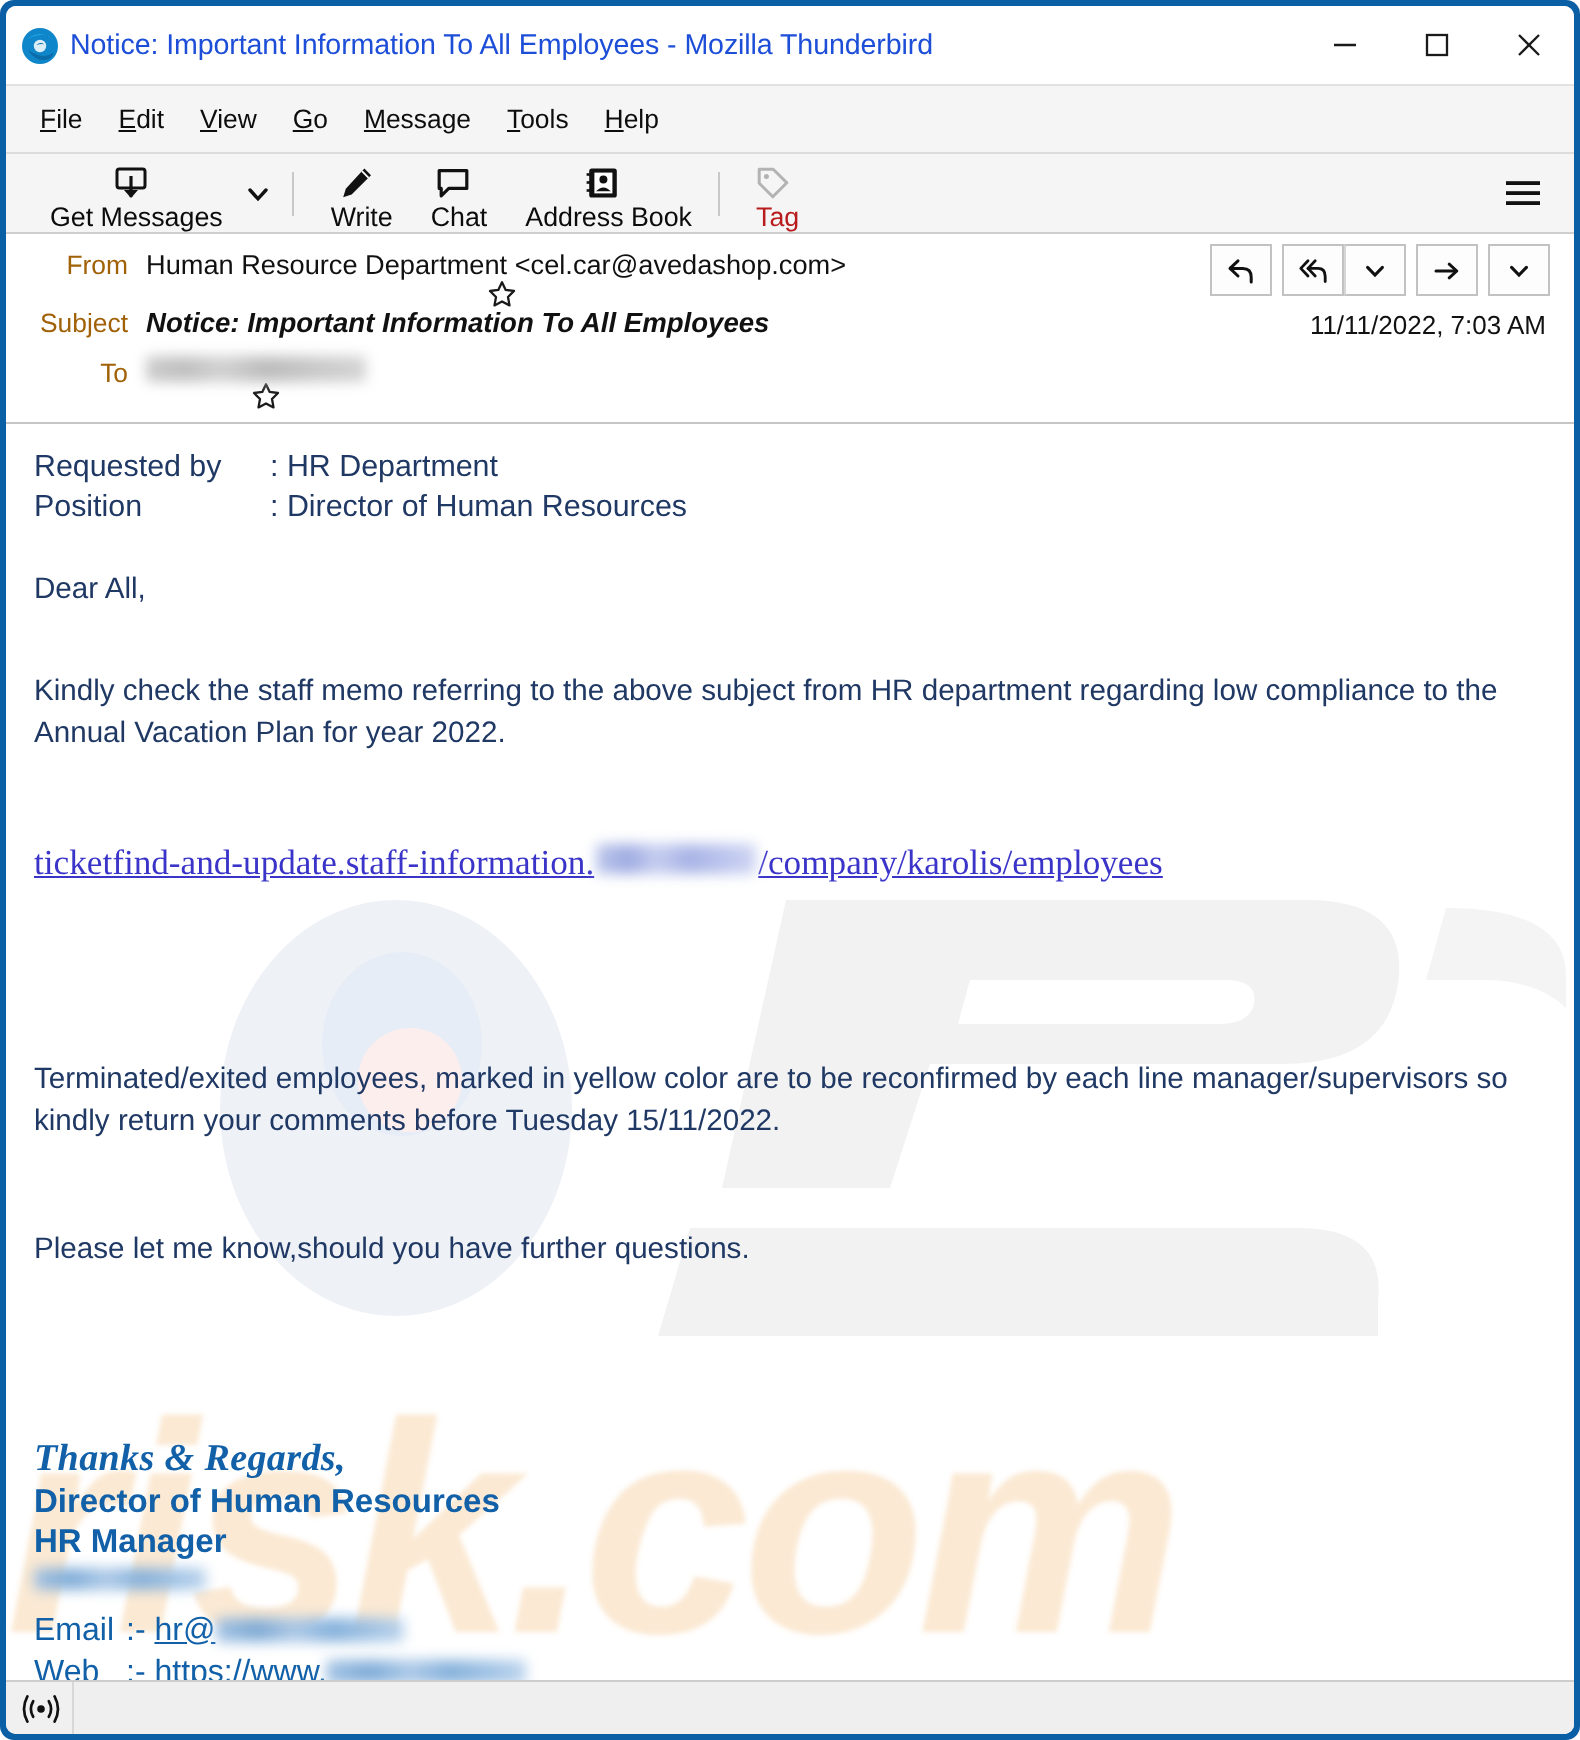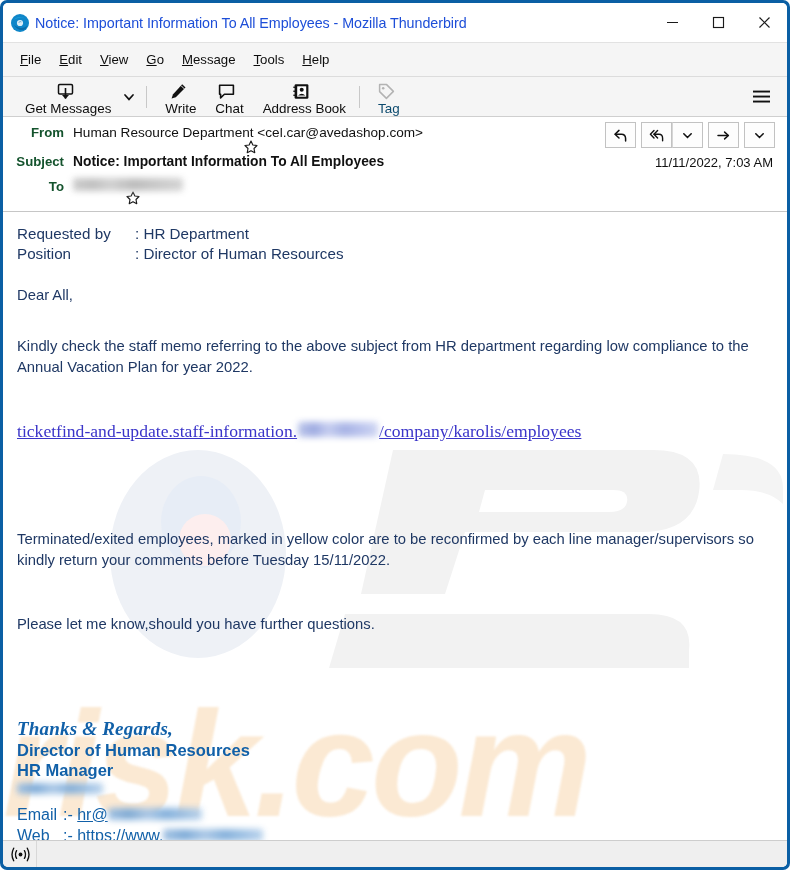--- a/index.html
+++ b/index.html
@@ -100,21 +100,21 @@
     border-radius: 3px;
     cursor: default;
     white-space: nowrap;
     flex-direction: column;
   }
   .tb-btn .tlabel {
     font-size: 13.4px;
     color: #0c0c0c;
     margin-left: 5px;
   }
-  .tb-btn.disabled .tlabel { color: #0c4a6e; }
+  .tb-btn.disabled .tlabel { color: #b91c1c; }
   .tb-ico { display: flex; align-items: center; justify-content: center; }
   .tb-chev {
     width: 22px; height: 30px;
     display: flex; align-items: center; justify-content: center;
     cursor: default;
   }
   .tb-sep {
     width: 1px; height: 22px;
     background: #c8c8c8;
     margin: 0 6px;
@@ -137,33 +137,32 @@
   .hdr-row {
     display: flex;
     align-items: baseline;
     min-height: 24px;
     padding-left: 2px;
   }
   .hdr-lab {
     width: 58px;
     text-align: right;
     font-size: 13.2px;
-    color: #14532d;
+    color: #a16207;
     flex: 0 0 58px;
     padding-right: 9px;
-    font-weight: bold;
   }
   .hdr-val {
     font-size: 13.6px;
     color: #111111;
     display: flex;
     align-items: center;
     flex-direction: column;
   }
-  .hdr-val.subject { font-weight: bold; font-size: 13.8px; }
+  .hdr-val.subject { font-weight: bold; font-size: 13.8px; font-style: italic; }
   .star-ico { margin-left: 6px; display: inline-flex; }
   #msgdate {
     position: absolute;
     right: 14px;
     top: 38px;
     font-size: 13px;
     color: #111111;
   }
   #replybtns {
     position: absolute;

